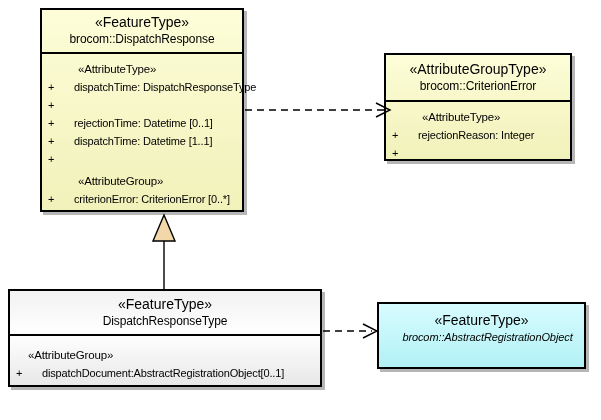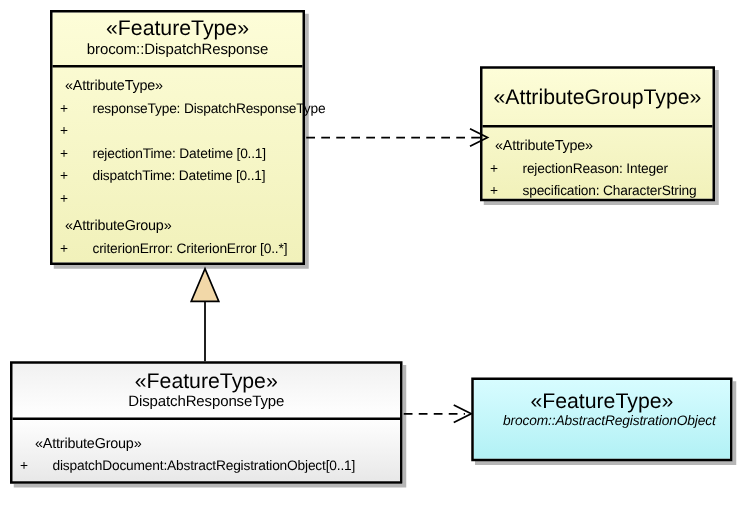--- a/index.html
+++ b/index.html
@@ -13,84 +13,84 @@
     border:2px solid #000; box-shadow:3px 3px 0 #b6b6b6;
   }
   .v-yellow  { background:linear-gradient(180deg,#fdfdd8 0%,#f1f1ba 100%); }
   .v-neutral { background:linear-gradient(180deg,#f1f1f1 0%,#ffffff 45%,#e8e8e8 100%); }
   .v-cyan    { background:linear-gradient(180deg,#d7fcff 0%,#b2f1f5 100%); }
   .hdr {
     box-sizing:border-box; border-bottom:2px solid #000;
     display:flex; flex-direction:column; justify-content:center; text-align:center;
   }
   .hdr.noline { border-bottom:none; }
-  .stereo { font-size:17px; line-height:17px; }
+  .stereo { font-size:14px; line-height:17px; }
   .cname  { font-size:12px; font-weight:normal; line-height:17px; letter-spacing:-0.1px; }
   .cname.abstract { font-style:italic; font-size:11px;padding-left:12px; }
   .attrs { box-sizing:border-box; }
   .row {
     height:18px; display:flex; align-items:center;
     font-size:11px; letter-spacing:-0.15px; white-space:nowrap;
   }
-  .row.heading { padding-left:10px; font-size:11.5px; }
+  .row.heading { padding-left:36px; font-size:11.5px; }
   .row.gap { margin-top:4px; }
   .vis { display:inline-block; width:26px; padding-left:6px; box-sizing:content-box; flex:0 0 auto; }
   .atext { flex:0 0 auto; }
 </style>
 </head>
 <body>
 
 <div class="canvas">
 
   <div class="uml-class v-yellow" style="left:40px;top:8px;width:204px;height:204px;">
     <div class="hdr" style="height:44px;">
       <div class="stereo">«FeatureType»</div>
       <div class="cname">brocom::DispatchResponse</div>
     </div>
     <div class="attrs" style="padding-top:6px;">
       <div class="row heading">«AttributeType»</div>
       <div class="row">
         <span class="vis">+</span>
-        <span class="atext">responseType: DispatchResponseType</span>
+        <span class="atext">dispatchTime: DispatchResponseType</span>
       </div>
       <div class="row">
         <span class="vis">+</span>
       </div>
       <div class="row">
         <span class="vis">+</span>
         <span class="atext">rejectionTime: Datetime [0..1]</span>
       </div>
       <div class="row">
         <span class="vis">+</span>
-        <span class="atext">dispatchTime: Datetime [0..1]</span>
+        <span class="atext">dispatchTime: Datetime [1..1]</span>
       </div>
       <div class="row">
         <span class="vis">+</span>
       </div>
       <div class="row heading gap">«AttributeGroup»</div>
       <div class="row">
         <span class="vis">+</span>
         <span class="atext">criterionError: CriterionError [0..*]</span>
       </div>
     </div>
   </div>
 
   <div class="uml-class v-yellow" style="left:384px;top:53px;width:188px;height:108px;">
     <div class="hdr" style="height:47px;">
       <div class="stereo">«AttributeGroupType»</div>
+      <div class="cname">brocom::CriterionError</div>
     </div>
     <div class="attrs" style="padding-top:6px;">
       <div class="row heading">«AttributeType»</div>
       <div class="row">
         <span class="vis">+</span>
         <span class="atext">rejectionReason: Integer</span>
       </div>
       <div class="row">
         <span class="vis">+</span>
-        <span class="atext">specification: CharacterString</span>
       </div>
     </div>
   </div>
 
   <div class="uml-class v-neutral" style="left:8px;top:289px;width:314px;height:98px;">
     <div class="hdr" style="height:45px;">
       <div class="stereo">«FeatureType»</div>
       <div class="cname">DispatchResponseType</div>
     </div>
     <div class="attrs" style="padding-top:10px;">

